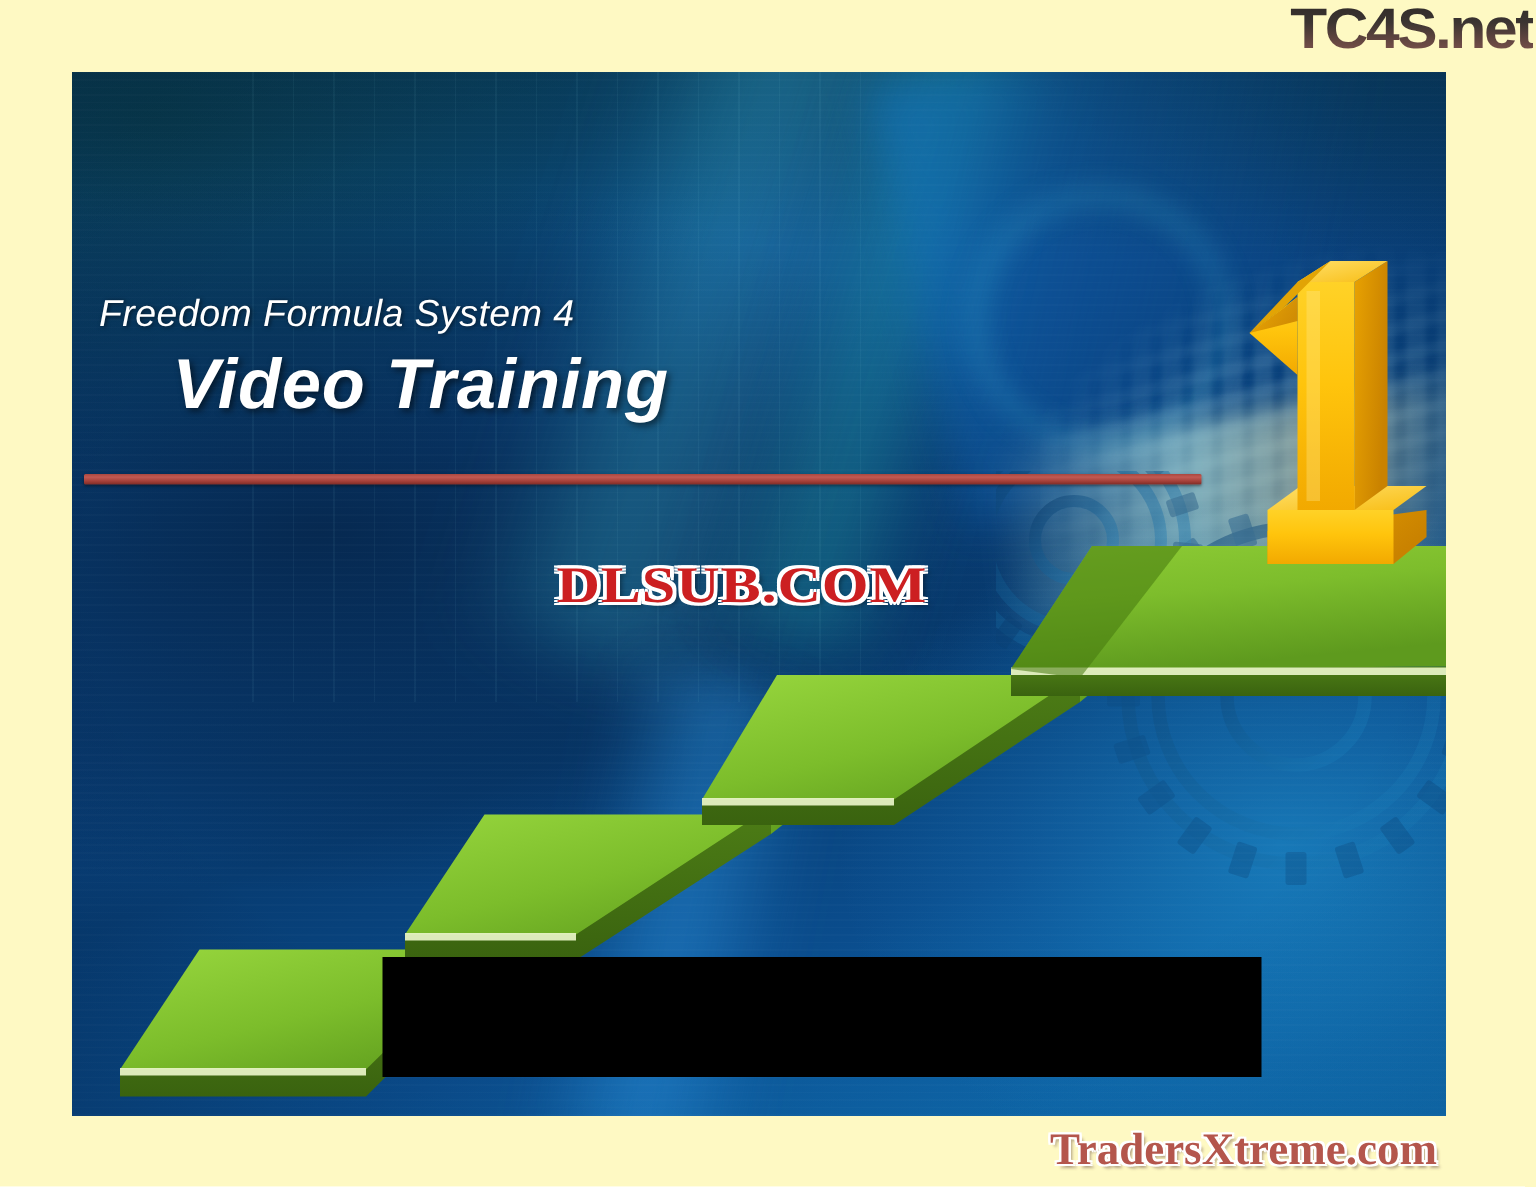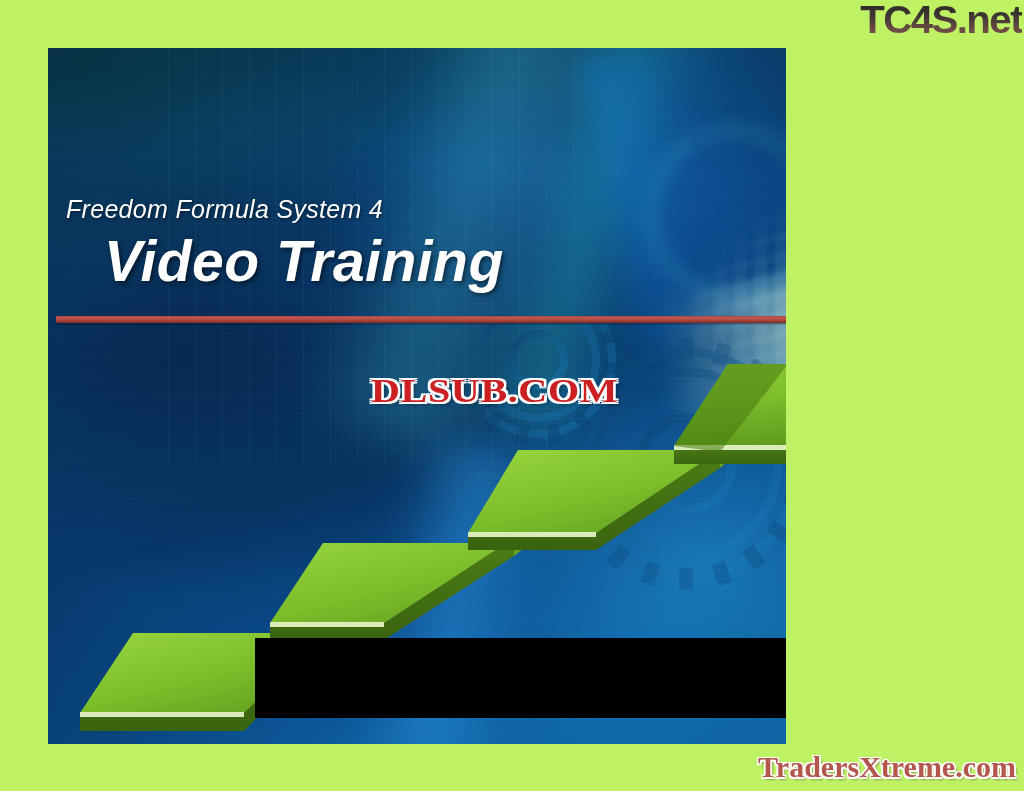--- a/index.html
+++ b/index.html
@@ -11,21 +11,21 @@
   body {
     width: 1024px;
     height: 791px;
     overflow: hidden;
     font-family: "Liberation Sans", sans-serif;
   }
   #page {
     position: relative;
     width: 1024px;
     height: 791px;
-    background: #bef264;
+    background: #fef9c3;
   }
 
   
   #tc4s-logo {
     position: absolute;
     left: 826px;
     top: -2px;
     width: 196px;
     height: 44px;
     font-family: "Liberation Sans", sans-serif;
@@ -43,42 +43,42 @@
     white-space: nowrap;
   }
 
   
   #tradersxtreme-logo {
     position: absolute;
     left: 700px;
     top: 748px;
     width: 316px;
     height: 38px;
-    text-align: right;
+    text-align: left;
     font-family: "Liberation Serif", serif;
     font-weight: bold;
     font-size: 30px;
     line-height: 38px;
     letter-spacing: 0px;
     color: #b4564c;
     white-space: nowrap;
     text-shadow:
       -1.5px -1.5px 0 #ffffff,  1.5px -1.5px 0 #ffffff,
       -1.5px  1.5px 0 #ffffff,  1.5px  1.5px 0 #ffffff,
       -1.5px 0 0 #ffffff, 1.5px 0 0 #ffffff,
       0 -1.5px 0 #ffffff, 0 1.5px 0 #ffffff,
       2.5px 2.5px 2px rgba(90,60,55,0.45);
   }
 
   
   #slide {
     position: absolute;
     left: 48px;
     top: 48px;
-    width: 738px;
+    width: 916px;
     height: 696px;
     overflow: hidden;
     background:
       
       linear-gradient(160deg,
         #0d4a86 0%,
         #0b4e8e 18%,
         #0a4482 38%,
         #073c72 56%,
         #0a4c8c 74%,
@@ -242,23 +242,23 @@
     font-size: 25px;
     font-style: italic;
     font-weight: normal;
     color: #ffffff;
     letter-spacing: 0.3px;
     white-space: nowrap;
     text-shadow: 1px 1px 3px rgba(0,0,0,0.55);
   }
   #title {
     position: absolute;
-    left: 56px;
+    left: 67px;
     top: 180px;
-    font-size: 57px;
+    font-size: 47px;
     font-style: italic;
     font-weight: bold;
     color: #ffffff;
     letter-spacing: 0.5px;
     white-space: nowrap;
     text-shadow: 2px 2px 5px rgba(0,0,0,0.55);
   }
   #divider {
     position: absolute;
     left: 8px;

